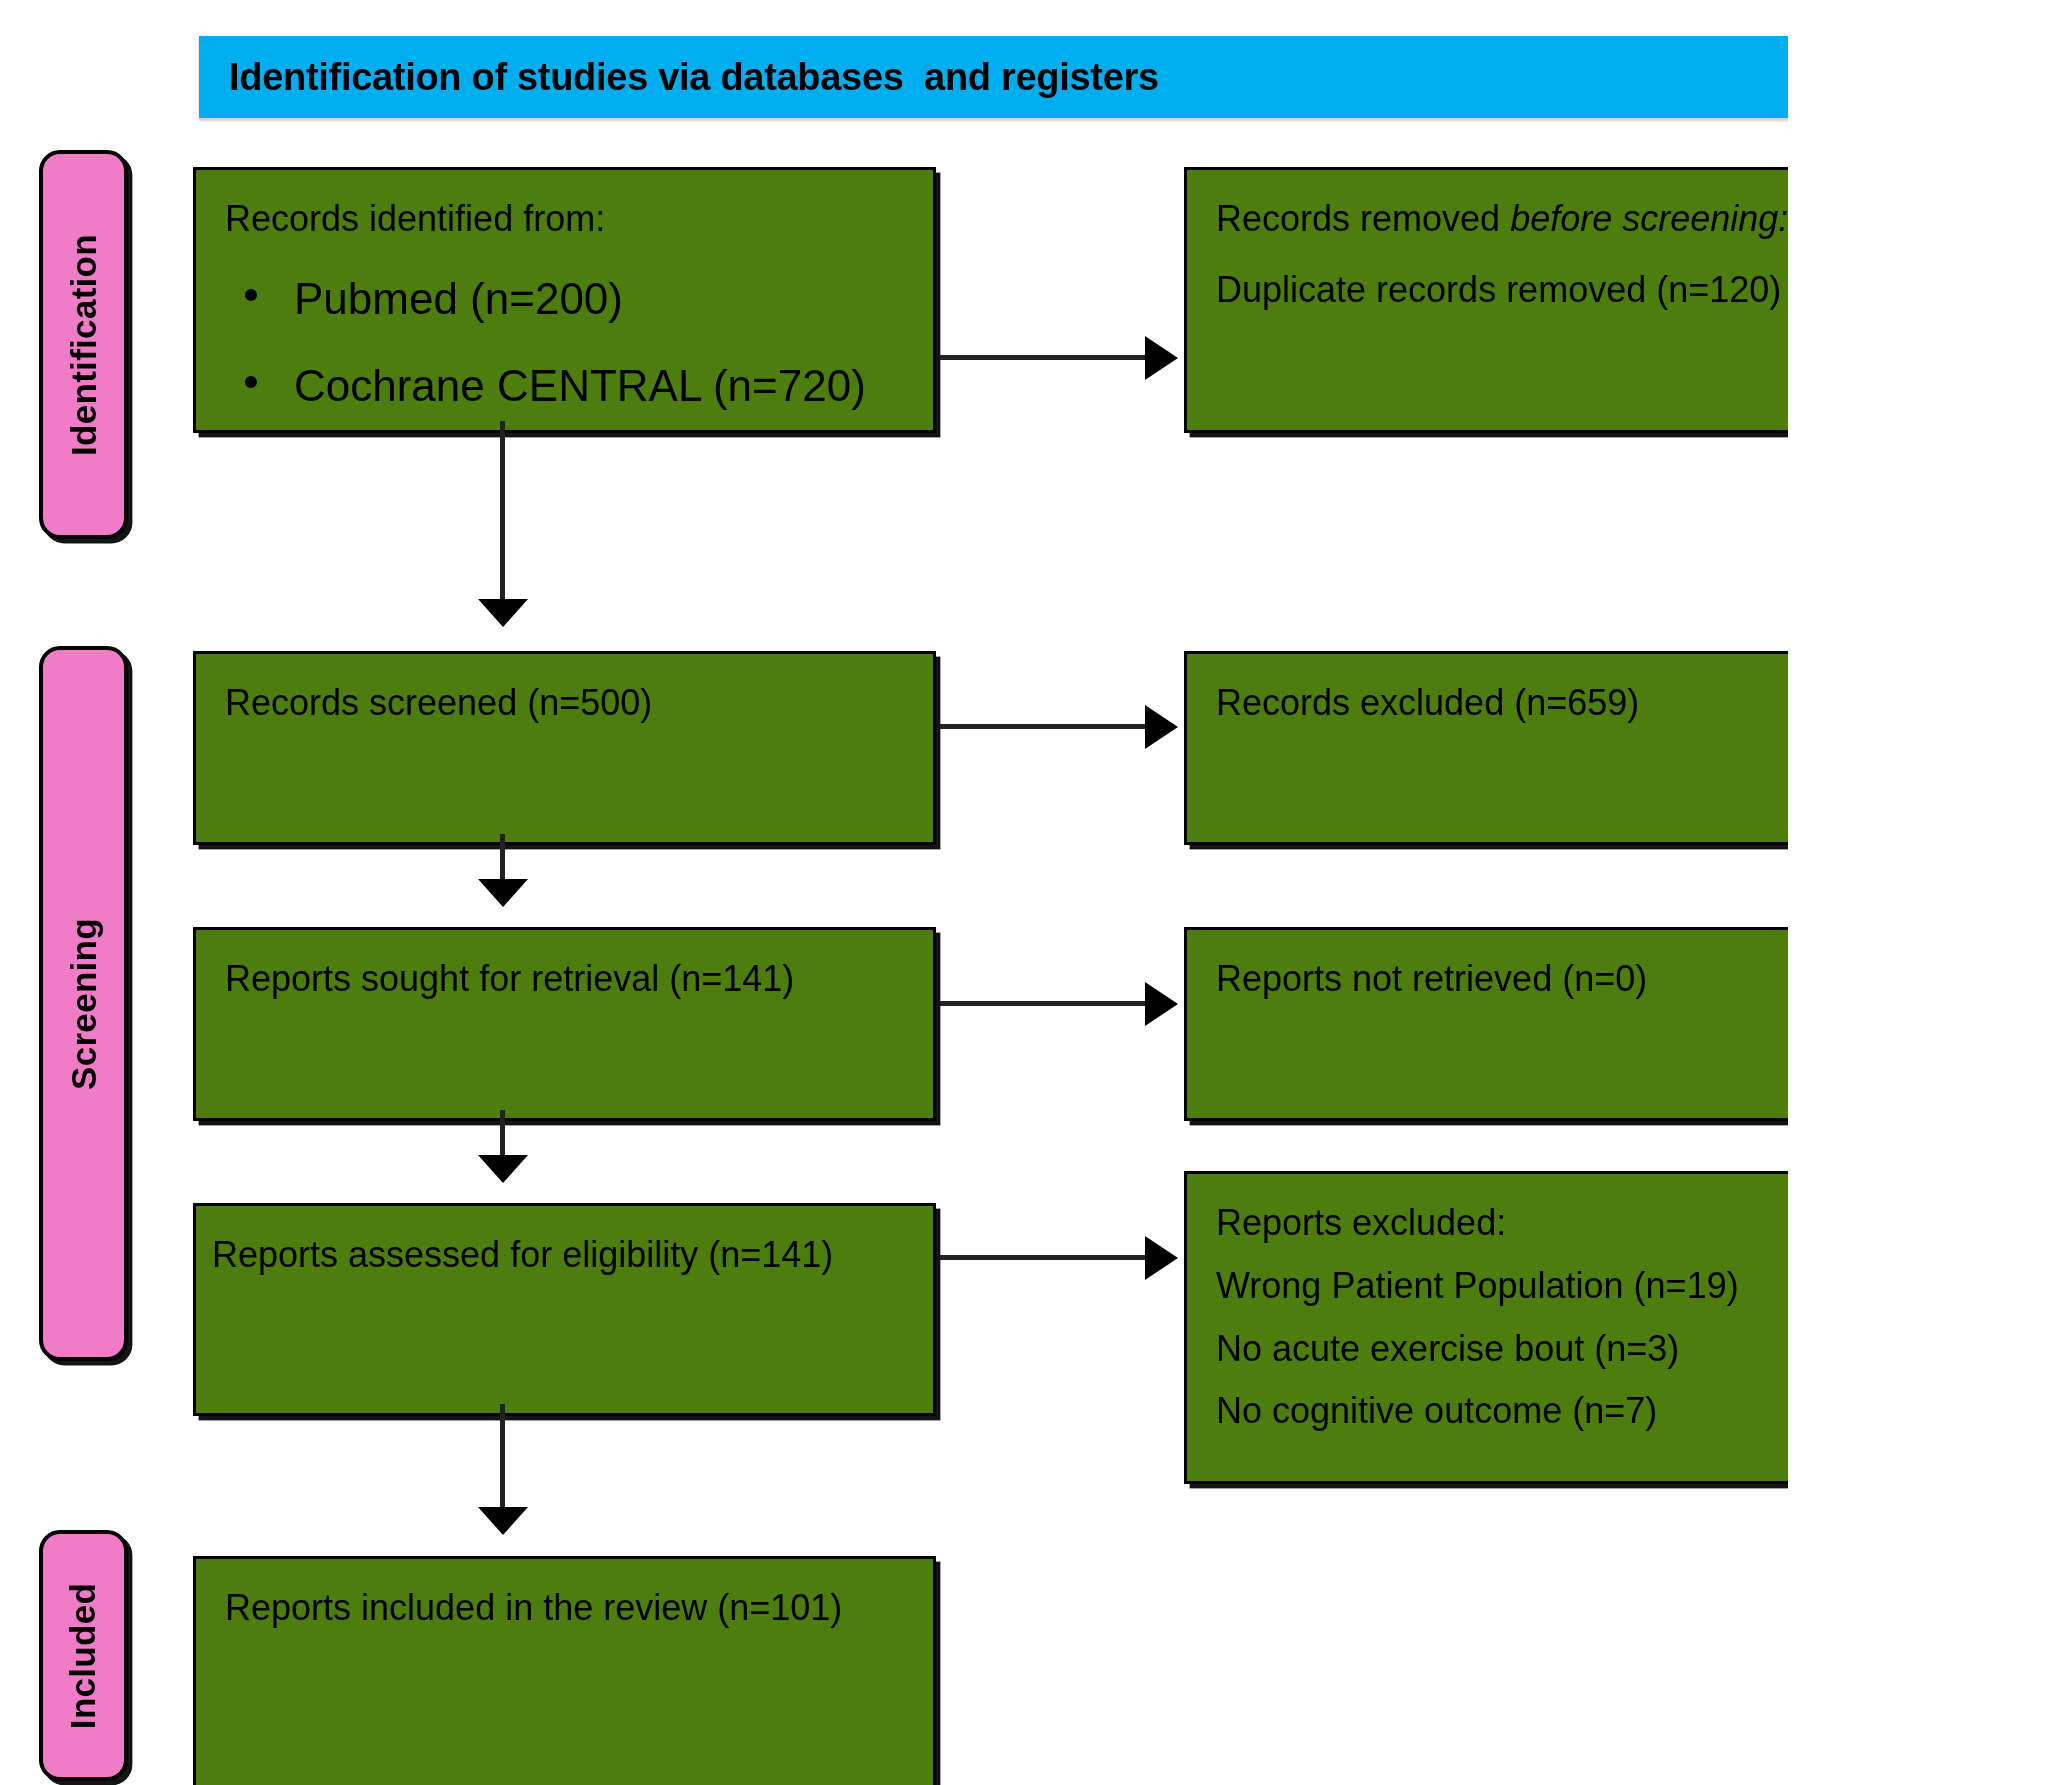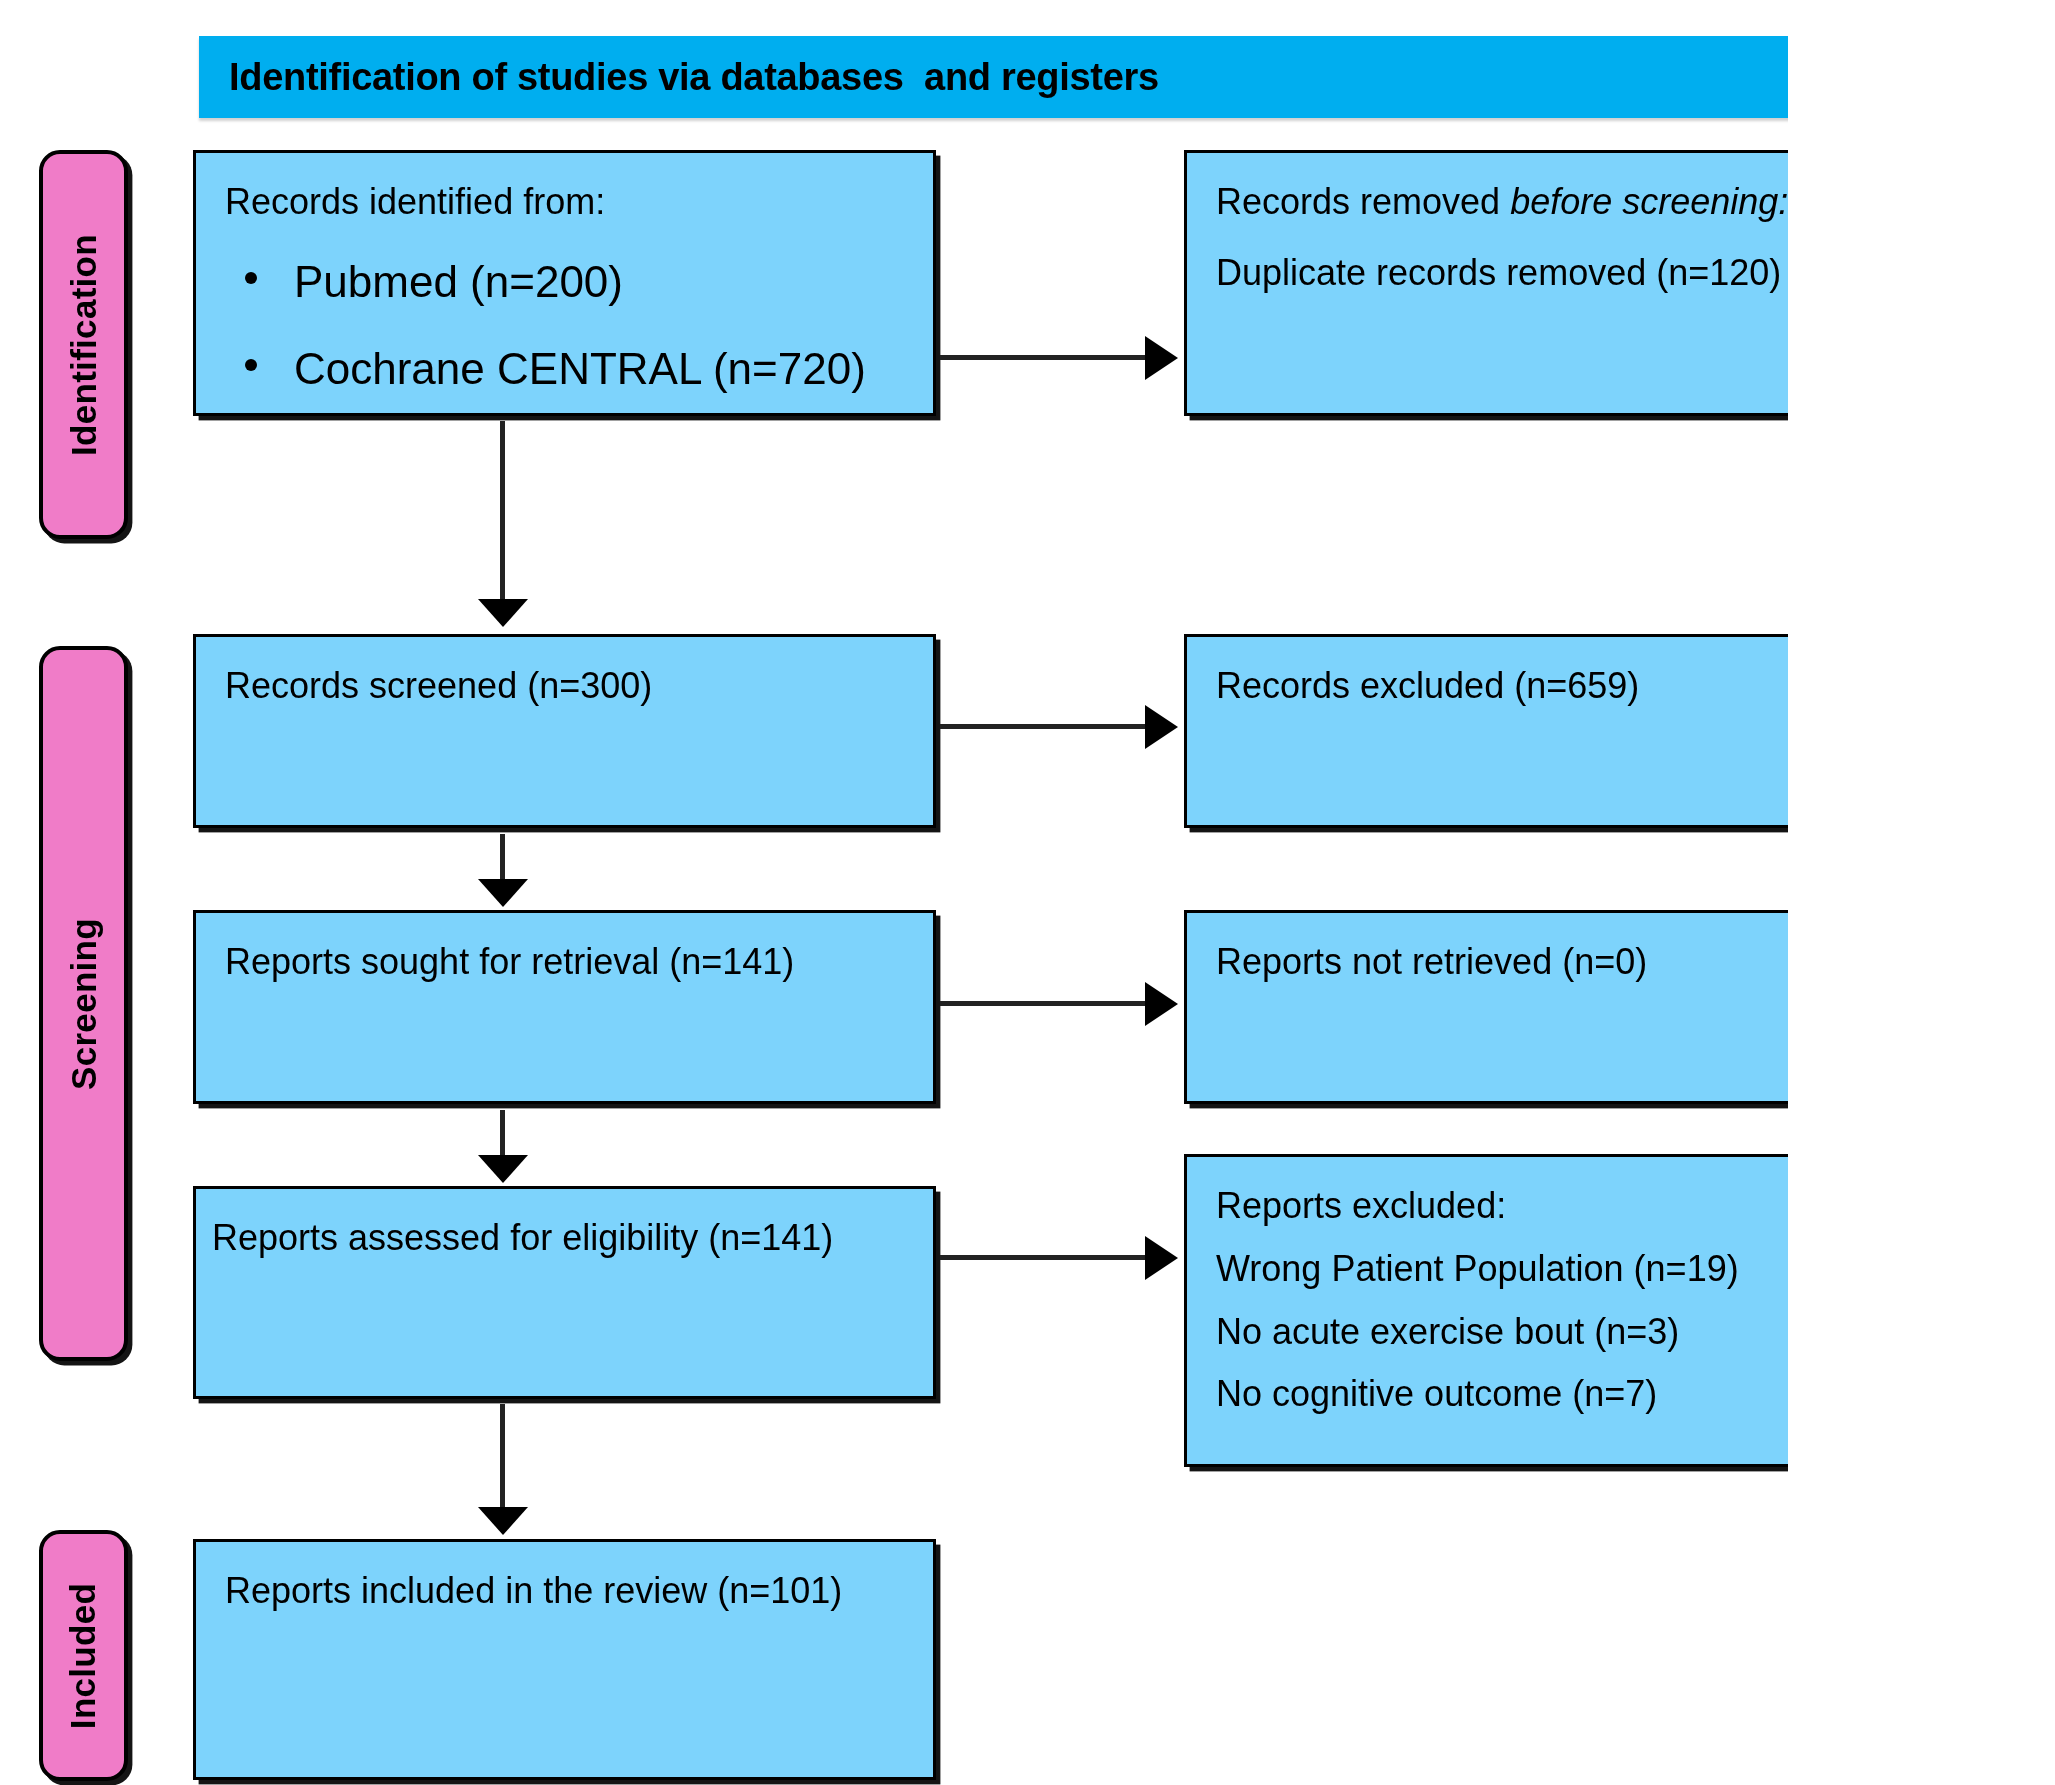--- a/index.html
+++ b/index.html
@@ -64,25 +64,26 @@
     color: #000000;
   }
 
   #tab-identification { left: 39px;  top: 150px;  width: 89px; height: 389px; }
   #tab-screening      { left: 39px;  top: 646px; width: 89px; height: 715px; }
   #tab-included       { left: 39px;  top: 1530px; width: 89px; height: 251px; }
 
   
   .flow-box {
     position: absolute;
-    background: #7dd3fc;
+    background: #4d7c0f;
     border: 3.8px solid #000000;
     box-shadow: 5px 5px 0 -0.6px rgba(0,0,0,0.92);
     box-sizing: border-box;
     padding: 28px 25px 19px 29px;
+    margin-top: 17px;
   }
   .flow-box p {
     margin: 0 0 29px 0;
     font-size: 36px;
     line-height: 1.16;
     color: #000000;
   }
   .flow-box p:last-child { margin-bottom: 0; }
   .justified { text-align: justify; text-align-last: left; }
   .ital { font-style: italic; }
@@ -195,21 +196,21 @@
 
   <div class="flow-box" id="box-identified">
     <p>Records identified from:</p>
     <ul class="bullets">
       <li>Pubmed (n=200)</li>
       <li>Cochrane CENTRAL (n=720)</li>
     </ul>
   </div>
 
   <div class="flow-box" id="box-screened">
-    <p>Records screened (n=300)</p>
+    <p>Records screened (n=500)</p>
   </div>
 
   <div class="flow-box" id="box-sought">
     <p class="justified">Reports sought for retrieval (n=141)</p>
   </div>
 
   <div class="flow-box" id="box-assessed">
     <p class="justified">Reports assessed for eligibility (n=141)</p>
   </div>
 

